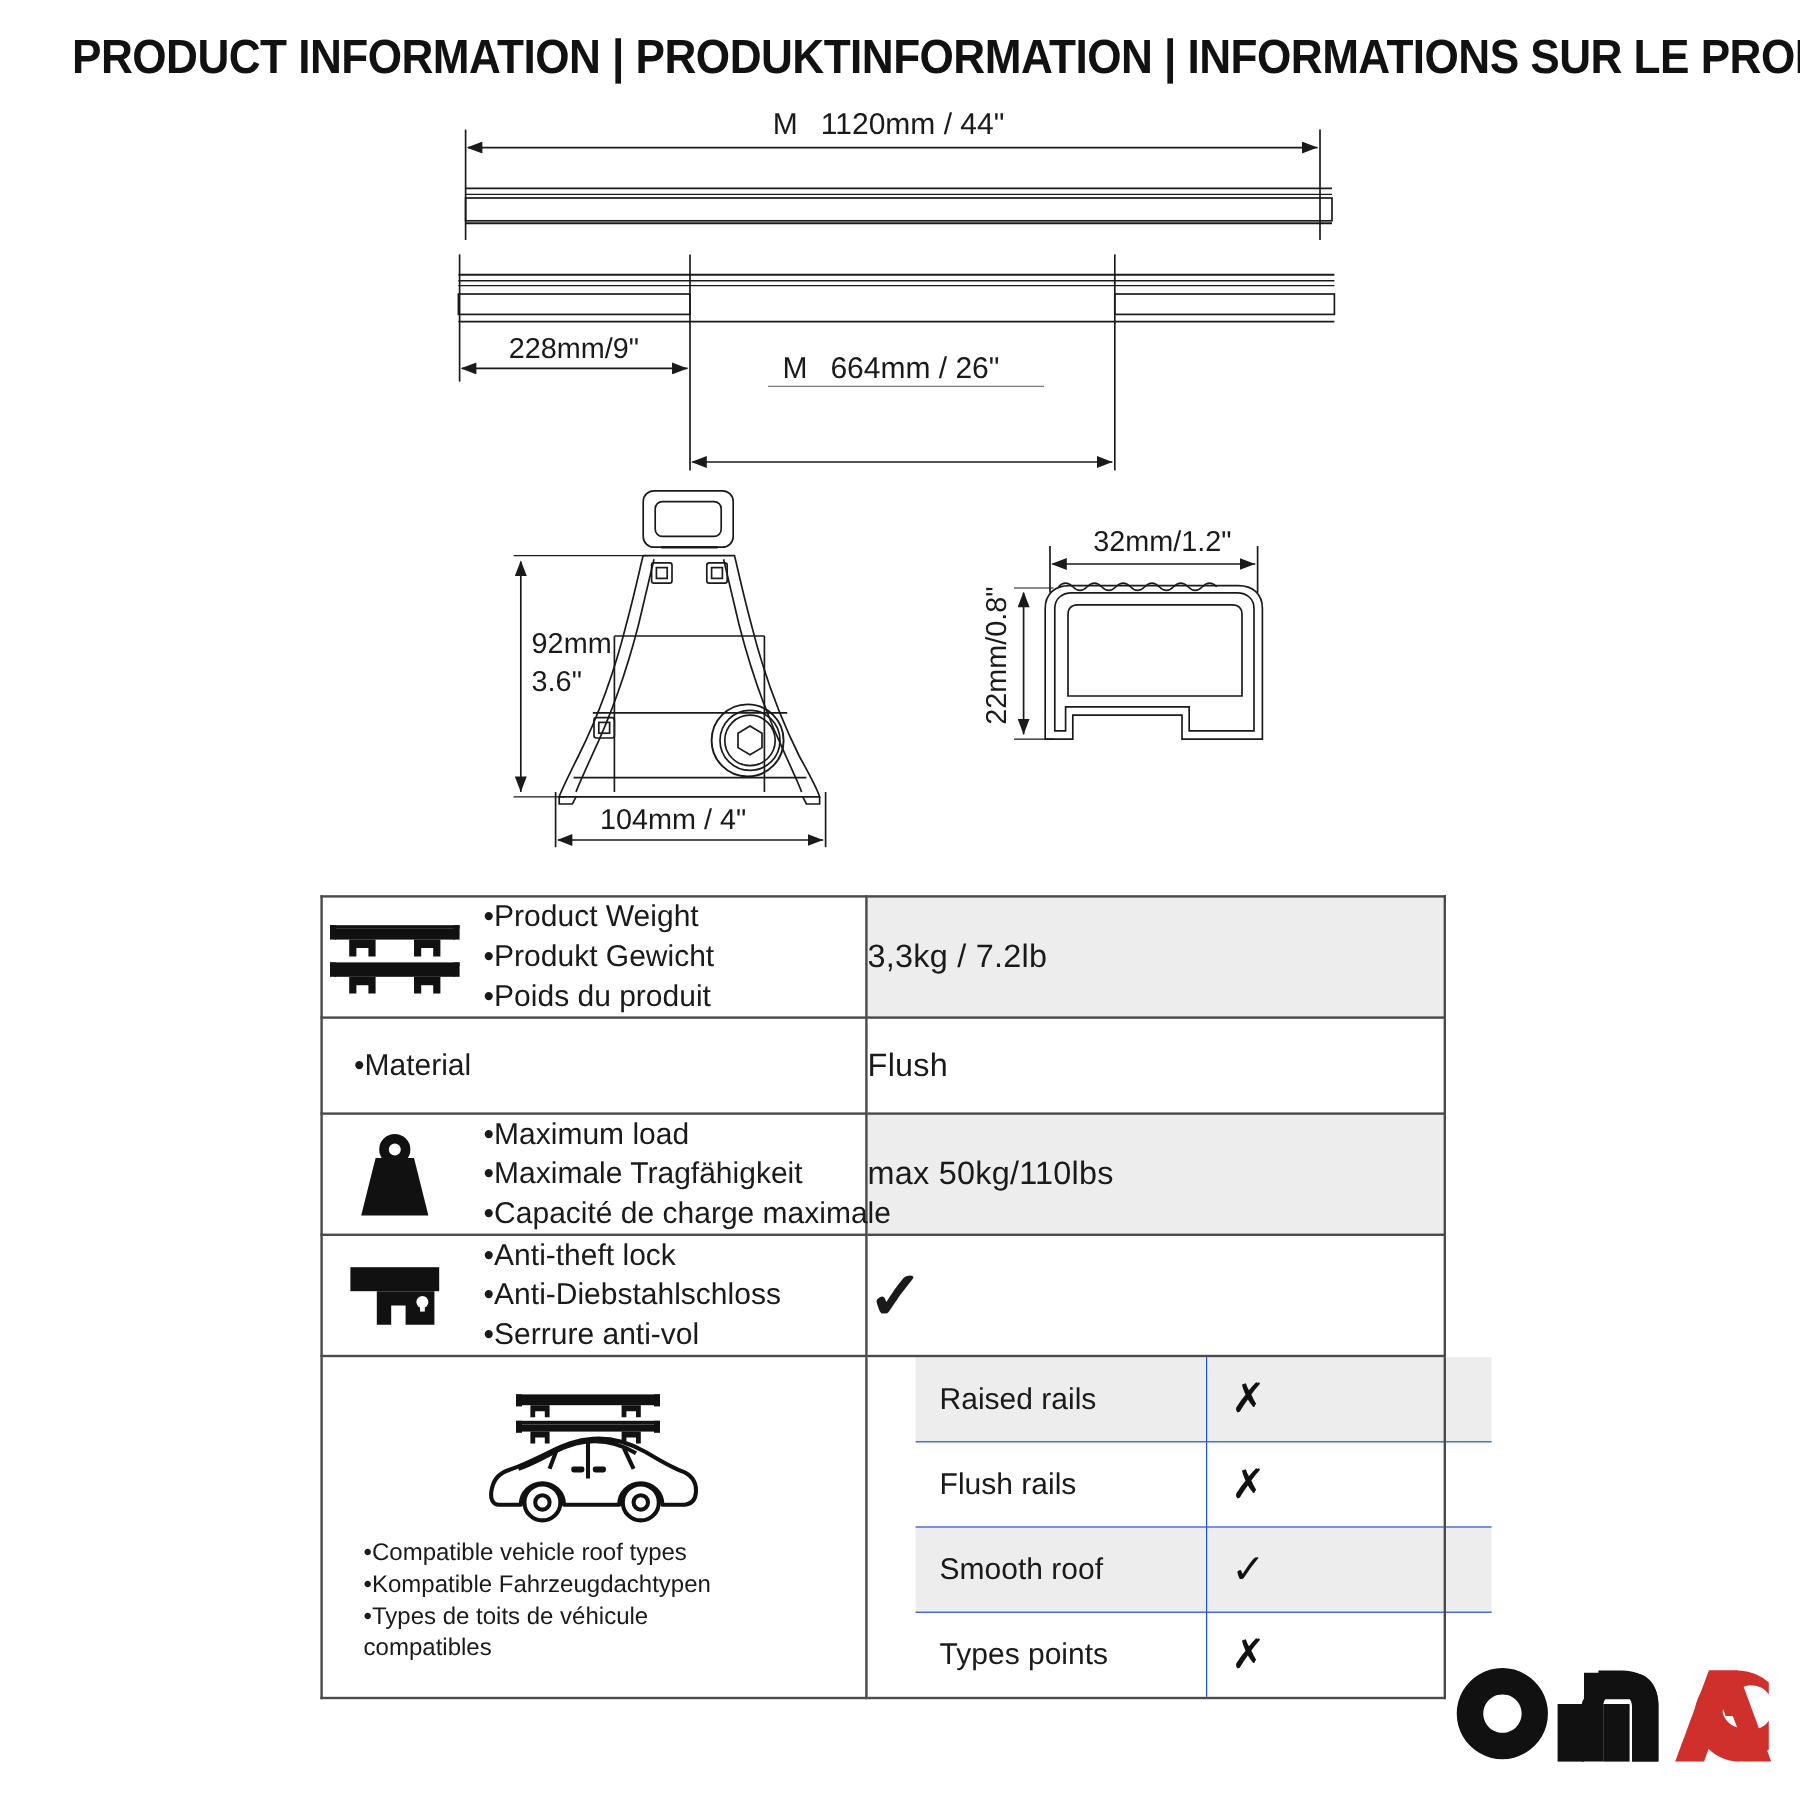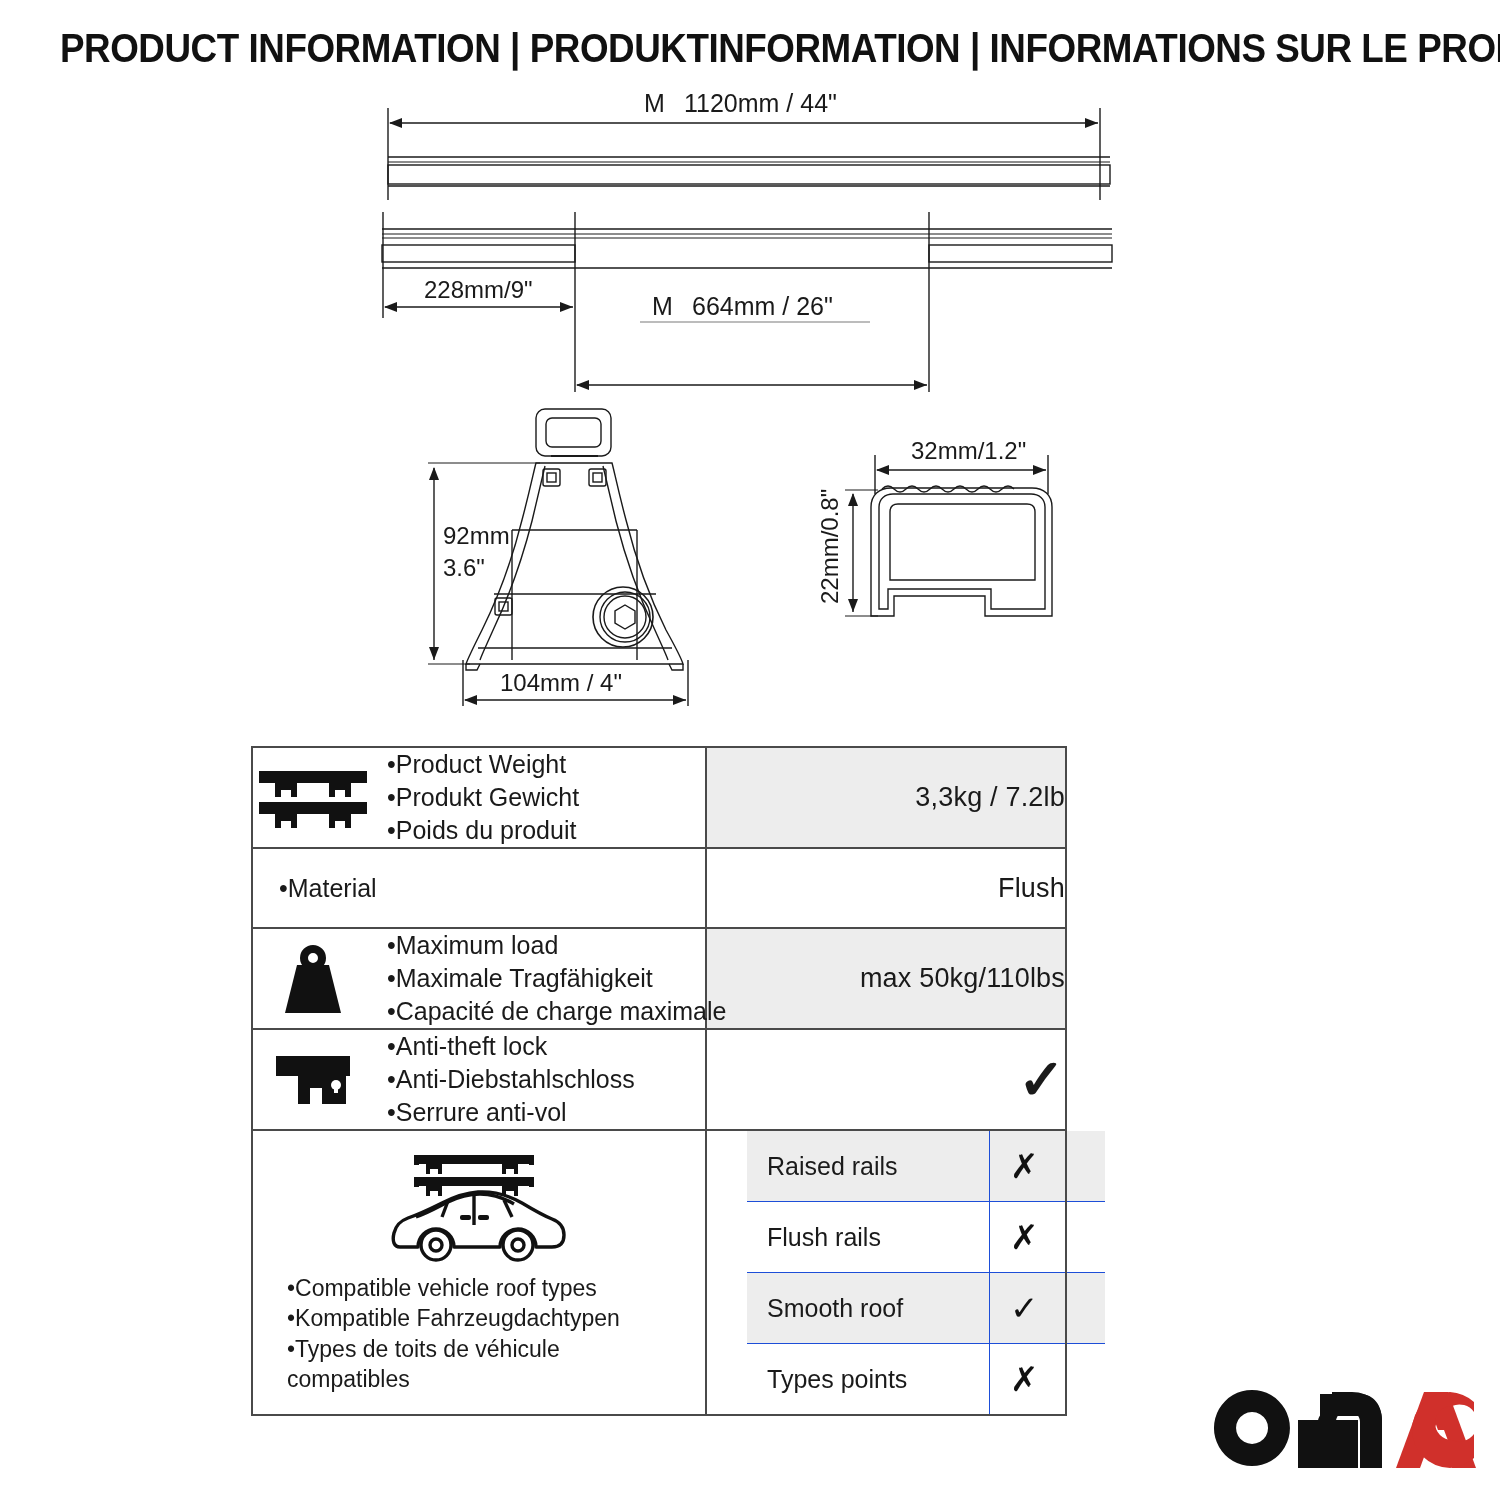--- a/index.html
+++ b/index.html
@@ -49,42 +49,41 @@
   }
   .dim-text-sm {
     font-family: "Liberation Sans", sans-serif;
     font-size: 24px;
     fill: #1a1a1a;
   }
 
   
   .spec-table {
     position: absolute;
-    left: 251px;
+    left: 267px;
     top: 746px;
-    width: 816px;
+    width: 938px;
     border-collapse: collapse;
     table-layout: fixed;
   }
   .spec-table td {
     border: 2px solid #4a4a4a;
     padding: 0;
     vertical-align: middle;
   }
   .cell-label {
     width: 452px;
     padding: 10px 6px 10px 14px;
     position: relative;
   }
   .cell-value {
     padding-left: 22px;
     font-size: 27px;
     color: #1a1a1a;
     letter-spacing: 0.2px;
-    text-align: right;
   }
   .shaded { background: #ededed; }
 
   .label-list {
     font-size: 25px;
     line-height: 1.32;
     color: #1a1a1a;
     white-space: nowrap;
   }
   .label-row {
@@ -127,21 +126,21 @@
   .roof-sub tr:first-child td { border-top: none; }
   .roof-sub tr:last-child td { border-bottom: none; }
   .roof-sub td:first-child { border-left: none; }
   .roof-sub td:last-child { border-right: none; }
 
   .compat-cell {
     padding: 14px 10px 14px 14px;
     text-align: center;
   }
   .compat-text {
-    font-size: 23px;
+    font-size: 20px;
     line-height: 1.32;
     text-align: left;
     padding-left: 34px;
     white-space: nowrap;
   }
 
   
   .logo {
     position: absolute;
     right: 20px;

